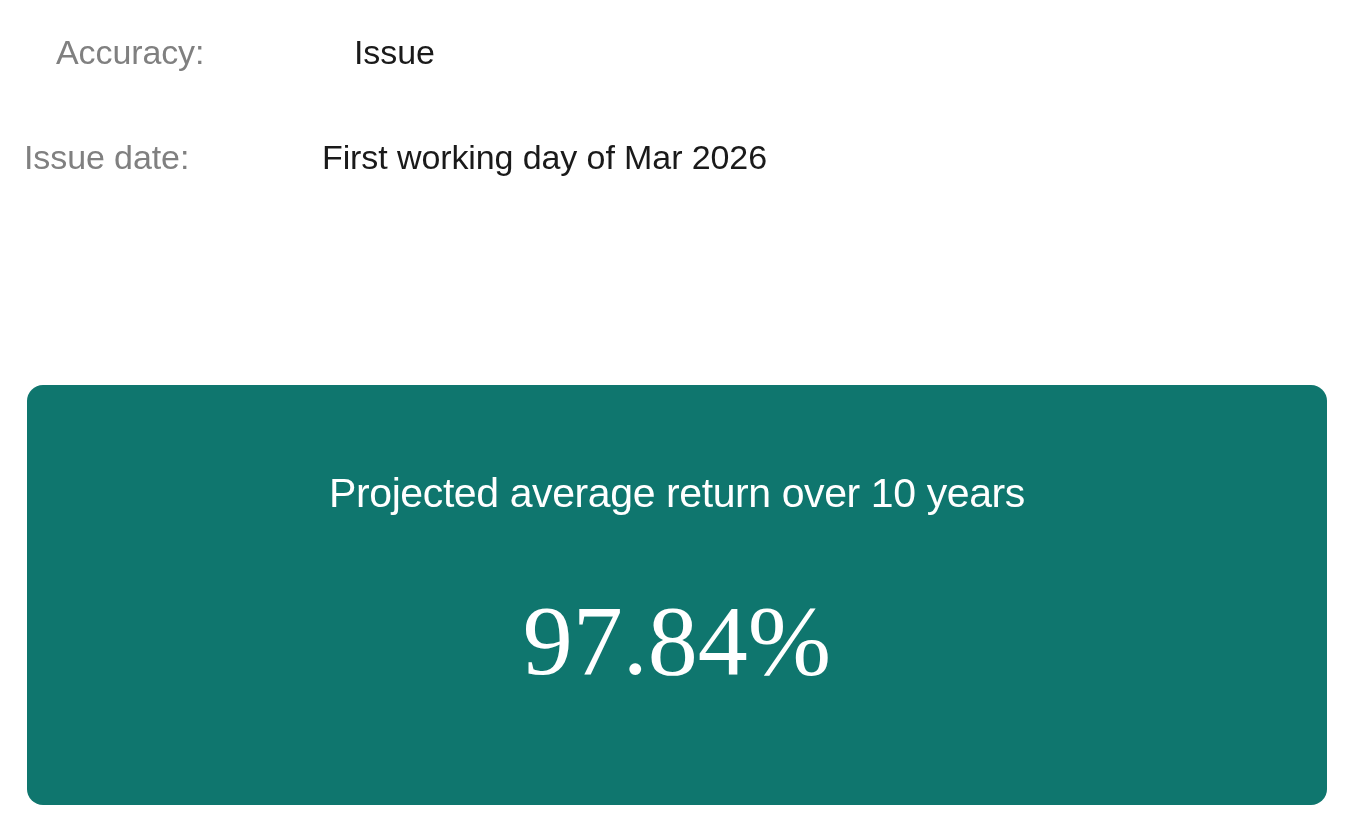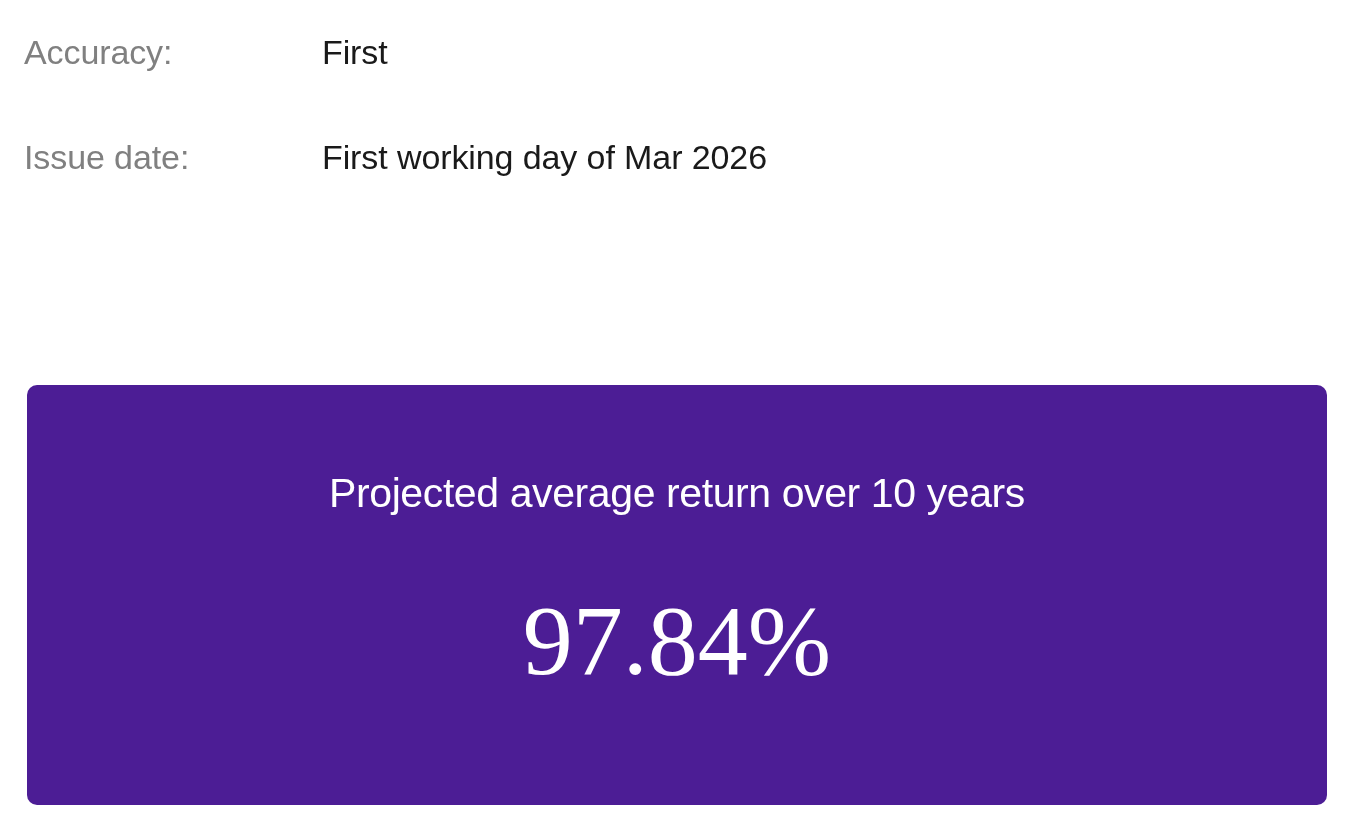--- a/index.html
+++ b/index.html
@@ -29,21 +29,21 @@
     top: 0;
     width: 1300px;
   }
 
   .detail-row {
     display: flex;
     align-items: baseline;
     height: 105px;
   }
 
-  .detail-row.first { height: 105px; }
+  .detail-row.first { height: 105px; margin-left: 32px; }
 
   .detail-label {
     width: 298px;
     flex: 0 0 298px;
     font-size: 34px;
     line-height: 105px;
     color: #808080;
     font-weight: 400;
     letter-spacing: -0.1px;
     white-space: nowrap;
@@ -58,22 +58,22 @@
     white-space: nowrap;
   }
 
   
   .highlight-card {
     position: absolute;
     left: 27px;
     top: 385px;
     width: 1300px;
     height: 420px;
-    background: #4c1d95;
-    border-radius: 10px;
+    background: #0f766e;
+    border-radius: 16px;
     box-sizing: border-box;
     overflow: hidden;
     text-decoration: underline;
   }
 
   .card-heading {
     position: absolute;
     left: 0;
     right: 0;
     top: 84px;
@@ -103,21 +103,21 @@
 </style>
 </head>
 <body>
 
 <div class="page">
 
   <div class="detail-rows">
 
     <div class="detail-row first">
       <div class="detail-label">Accuracy:</div>
-      <div class="detail-value">First</div>
+      <div class="detail-value">Issue</div>
     </div>
 
     <div class="detail-row">
       <div class="detail-label">Issue date:</div>
       <div class="detail-value">First working day of Mar 2026</div>
     </div>
 
   </div>
 
   <div class="highlight-card">

